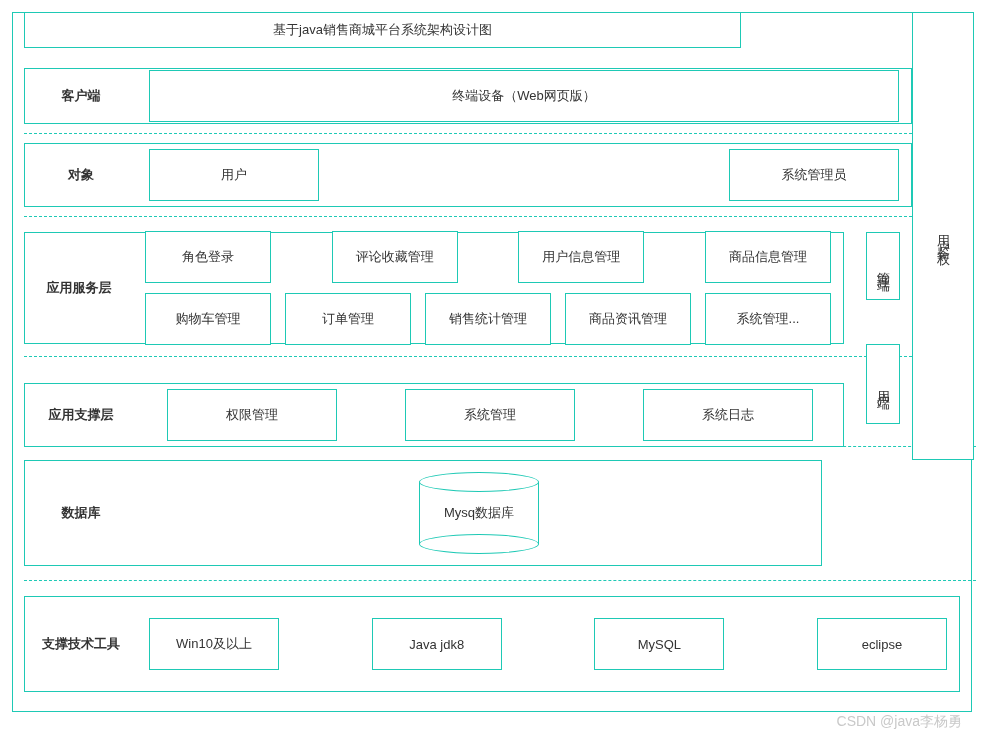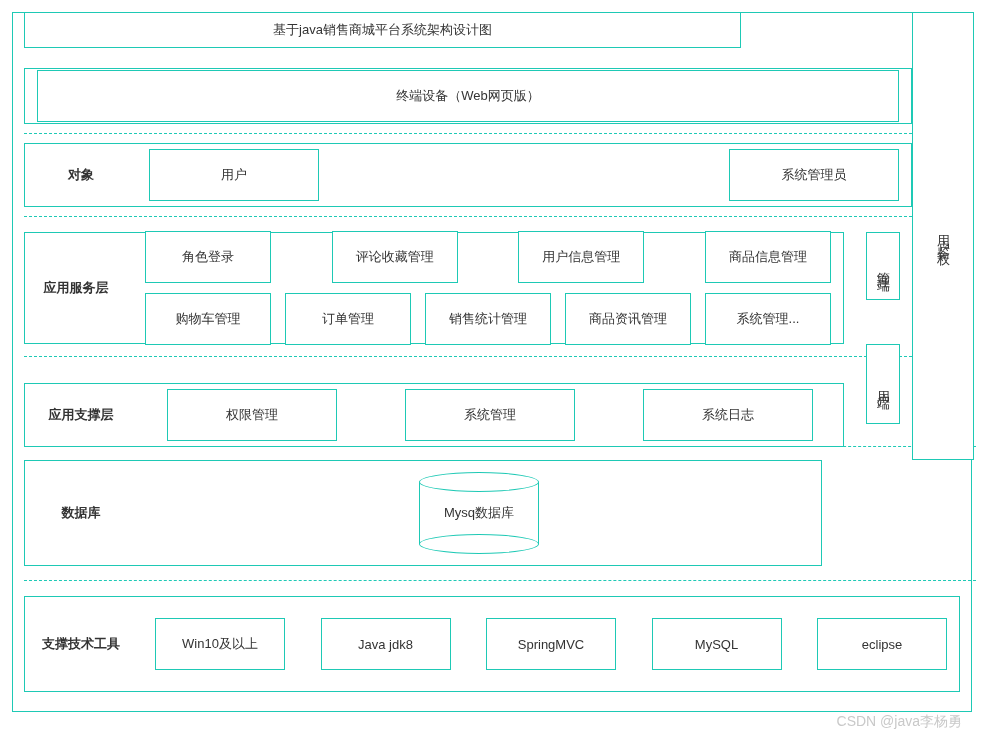--- a/index.html
+++ b/index.html
@@ -65,21 +65,21 @@
     .lane-body {
       flex: 1;
       padding: 10px 12px;
       display: flex;
       flex-direction: column;
       gap: 10px;
       justify-content: center;
     }
     .hrow { display: flex; gap: 14px; }
     .hrow.spread { justify-content: space-between; }
-    .hrow.five { justify-content: space-between; margin-left: 6px; }
+    .hrow.five { justify-content: space-between; }
     .box {
       border: 1.5px solid #1ec9b5;
       display: flex;
       align-items: center;
       justify-content: center;
       height: 52px;
       background: #fff;
       padding: 0 6px;
       white-space: nowrap;
     }
@@ -149,20 +149,21 @@
   <span class="vtext">用户鉴权</span>
 </div>
 
 <div class="dash short" style="top:133px"></div>
 <div class="dash short" style="top:216px"></div>
 <div class="dash short" style="top:356px"></div>
 <div class="dash" style="top:446px"></div>
 <div class="dash" style="top:580px"></div>
 
 <div class="lane" style="top:68px;height:56px">
+  <div class="lane-label">客户端</div>
   <div class="lane-body">
     <div class="hrow">
       <div class="box full">终端设备（Web网页版）</div>
     </div>
   </div>
 </div>
 
 <div class="lane" style="top:143px;height:64px">
   <div class="lane-label">对象</div>
   <div class="lane-body">
@@ -223,20 +224,19 @@
     </div>
   </div>
 </div>
 
 <div class="lane" style="top:596px;height:96px;width:936px">
   <div class="lane-label">支撑技术工具</div>
   <div class="lane-body">
     <div class="hrow five">
       <div class="box w130">Win10及以上</div>
       <div class="box w130">Java jdk8</div>
-      <div class="box w130">SpringMVC</div>
       <div class="box w130">MySQL</div>
       <div class="box w130">eclipse</div>
     </div>
   </div>
 </div>
 
 <div class="watermark">CSDN @java李杨勇</div>
 
 </body></html>

